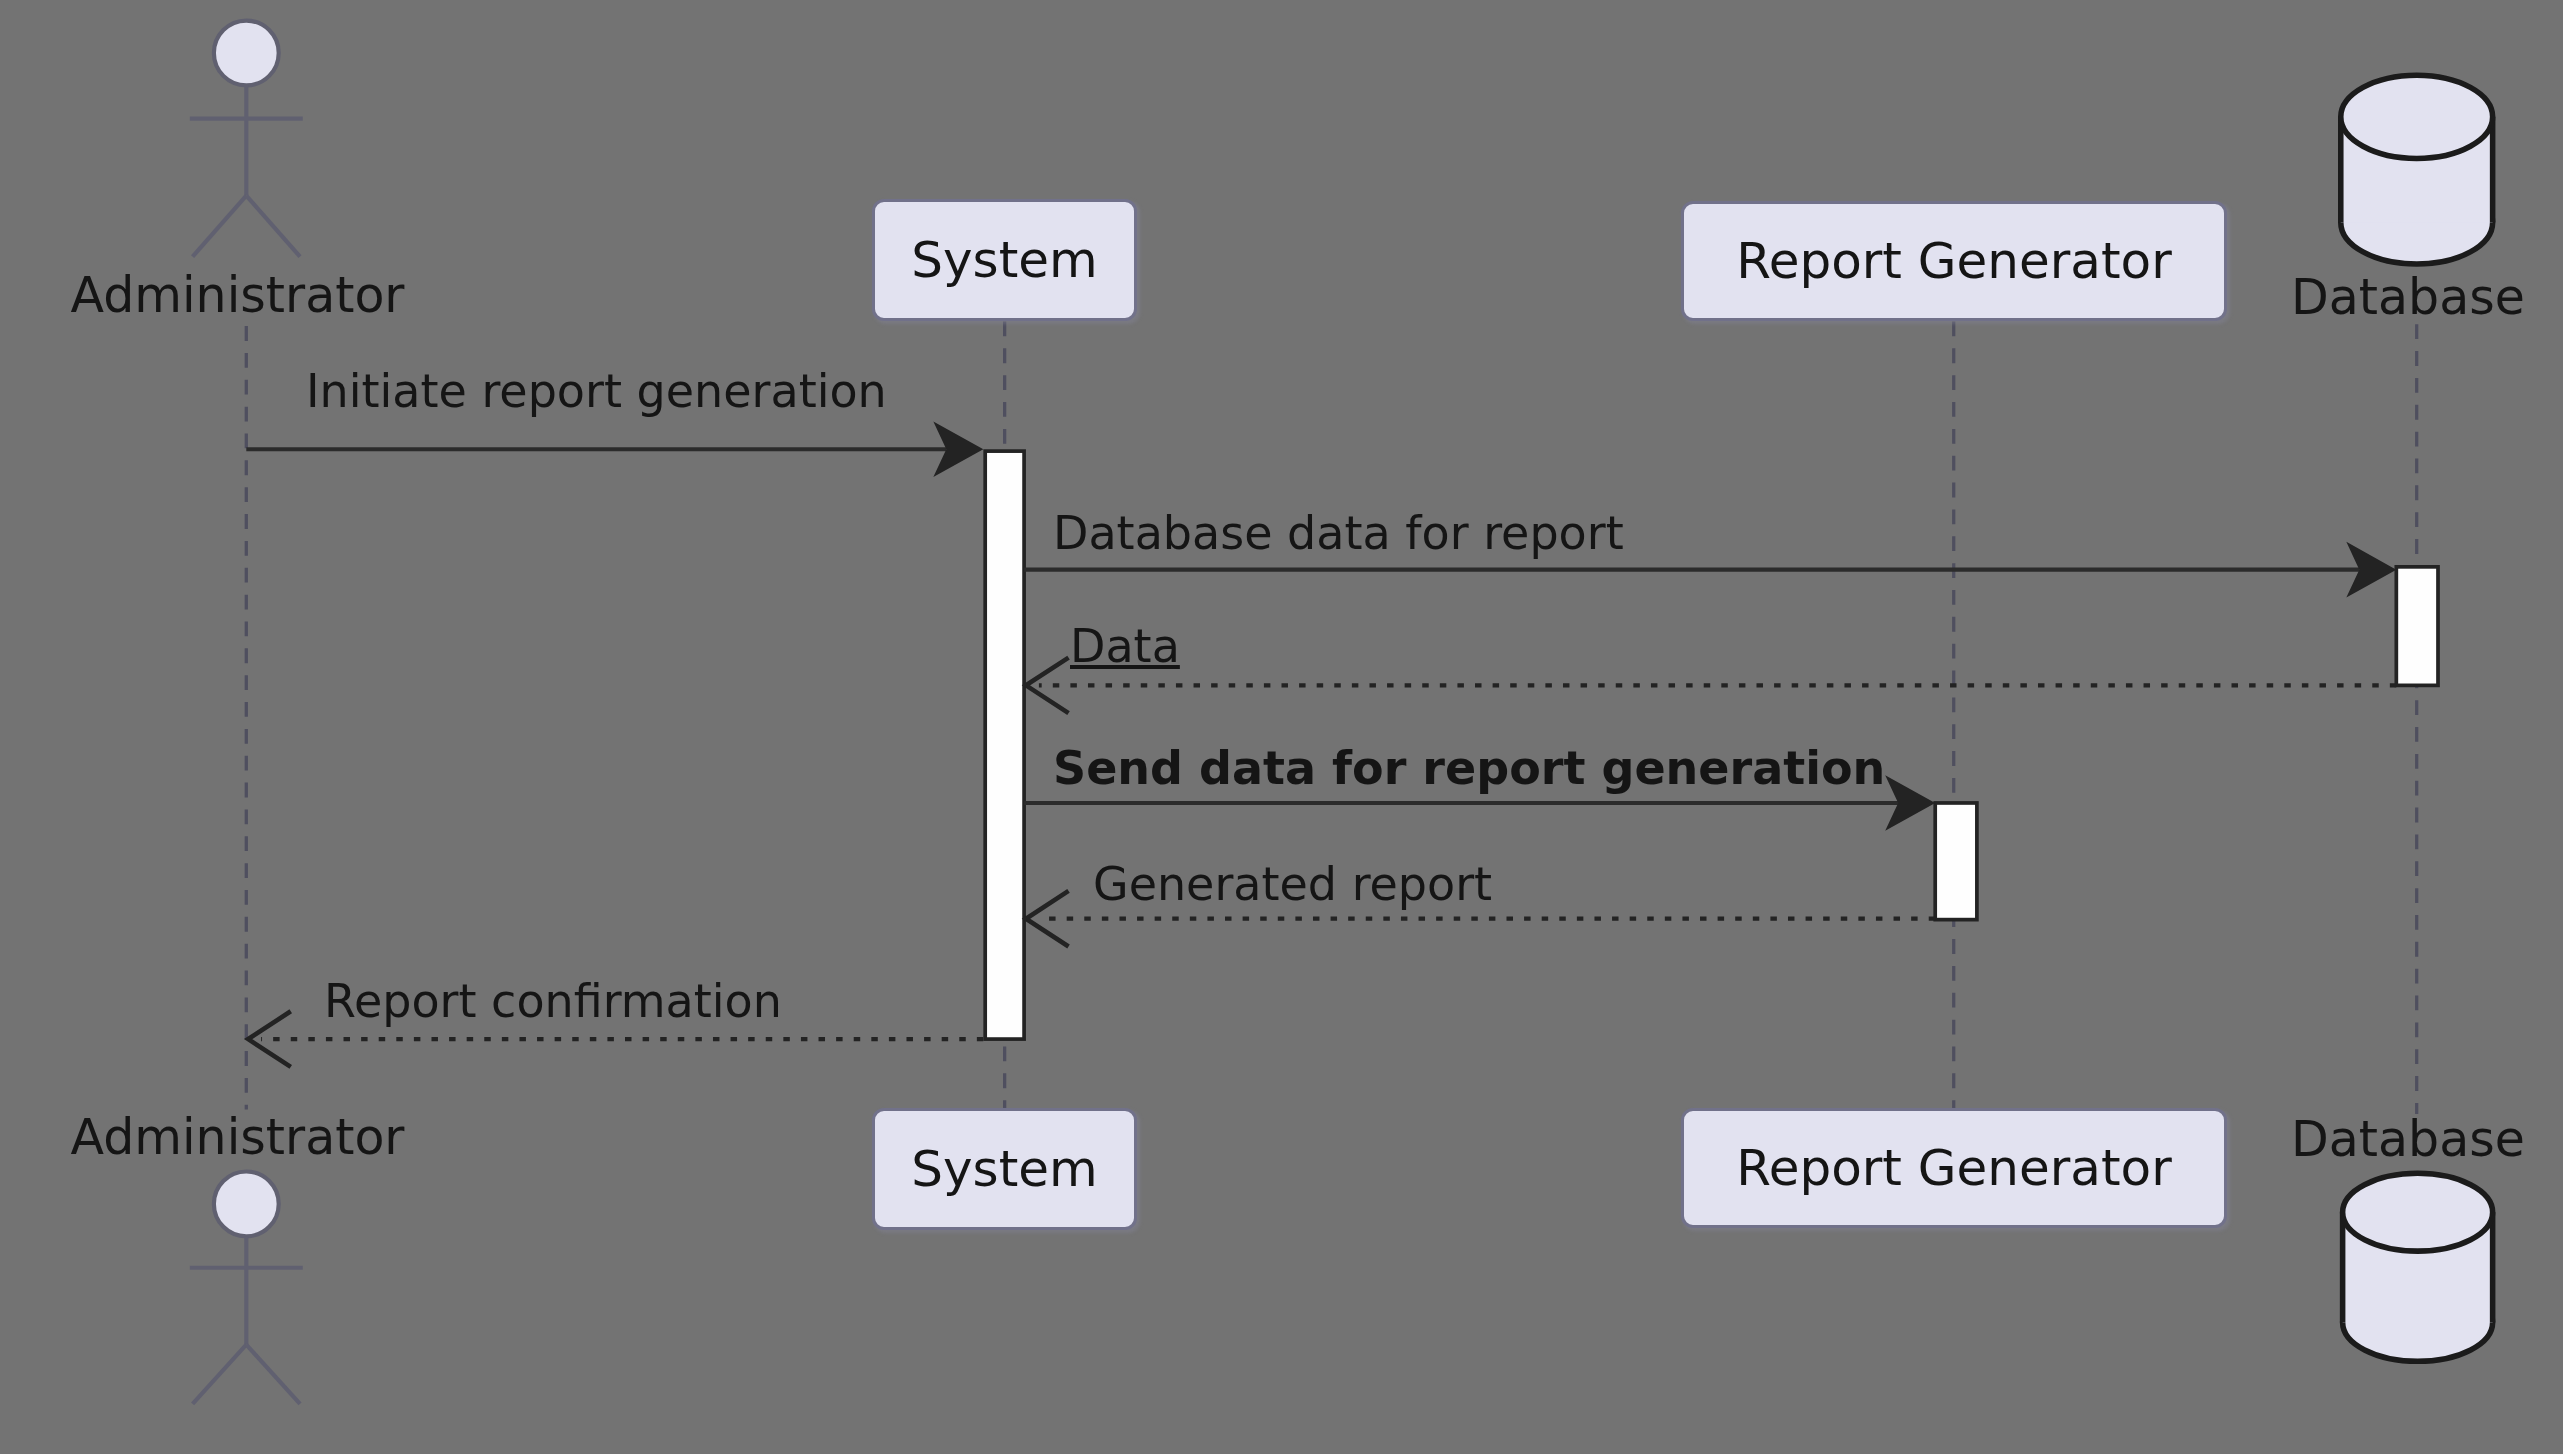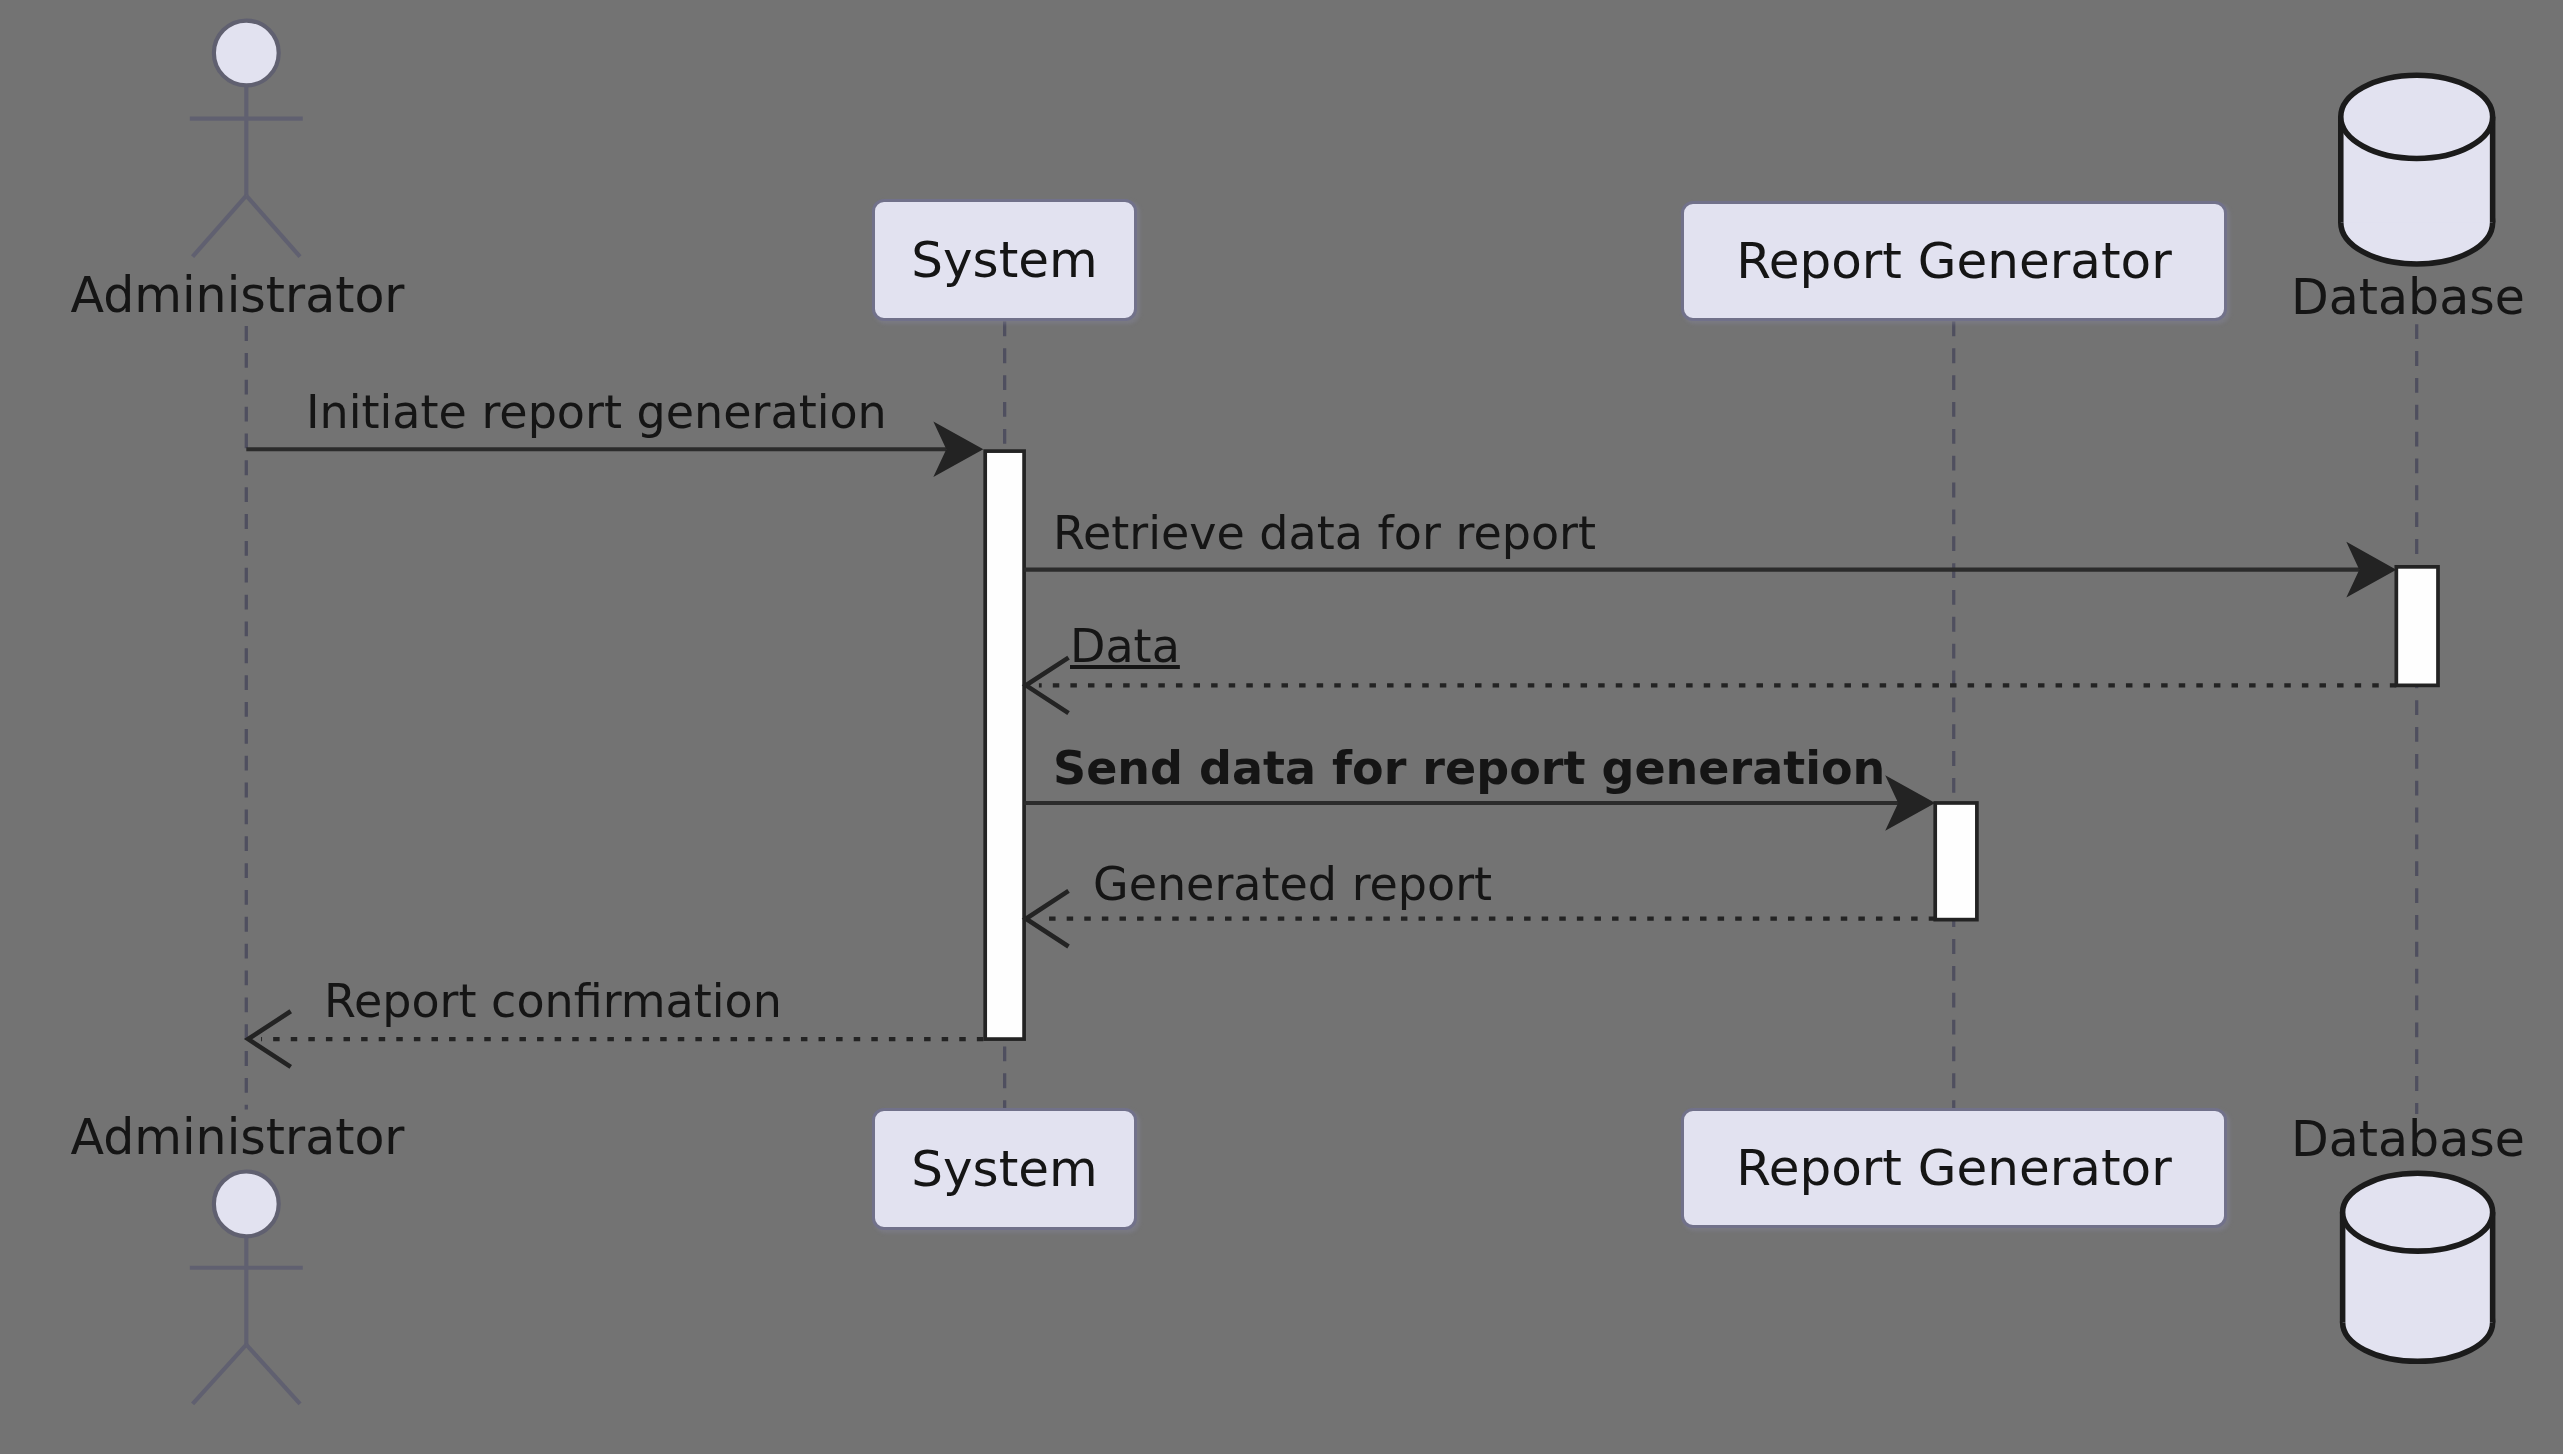--- a/index.html
+++ b/index.html
@@ -138,23 +138,23 @@
   <div class="participant-box" style="left:872px;top:1108px;width:265px;height:122px;">
     <span>System</span>
   </div>
 
   <div class="participant-box" style="left:1681px;top:1108px;width:546px;height:120px;">
     <span>Report Generator</span>
   </div>
 
   <div class="participant-name" style="left:2269px;top:1111px;width:278px;">Database</div>
 
-  <div class="msg-label" style="left:306px;top:385px;text-align:right;">Initiate report generation</div>
+  <div class="msg-label" style="left:306px;top:364px;text-align:right;">Initiate report generation</div>
 
-  <div class="msg-label" style="left:1053px;top:506px;">Retrieve data for report</div>
+  <div class="msg-label" style="left:1053px;top:506px;">Database data for report</div>
 
   <div class="msg-label" style="left:1070px;top:619px;text-decoration:underline;">Data</div>
 
   <div class="msg-label" style="left:1053px;top:741px;font-weight:bold;">Send data for report generation</div>
 
   <div class="msg-label" style="left:1093px;top:857px;">Generated report</div>
 
   <div class="msg-label" style="left:324px;top:974px;">Report confirmation</div>
 
 </div>

